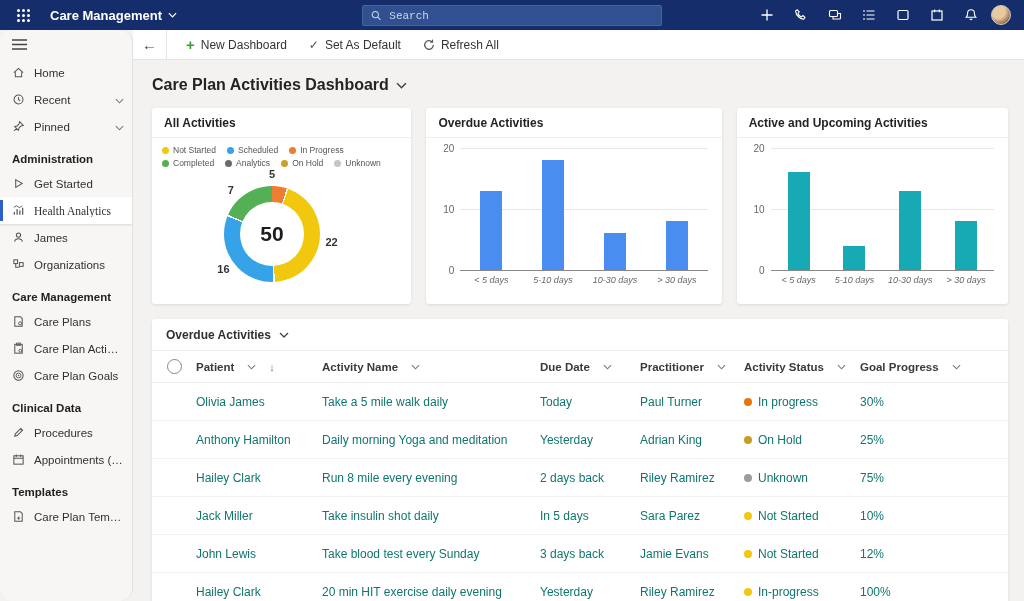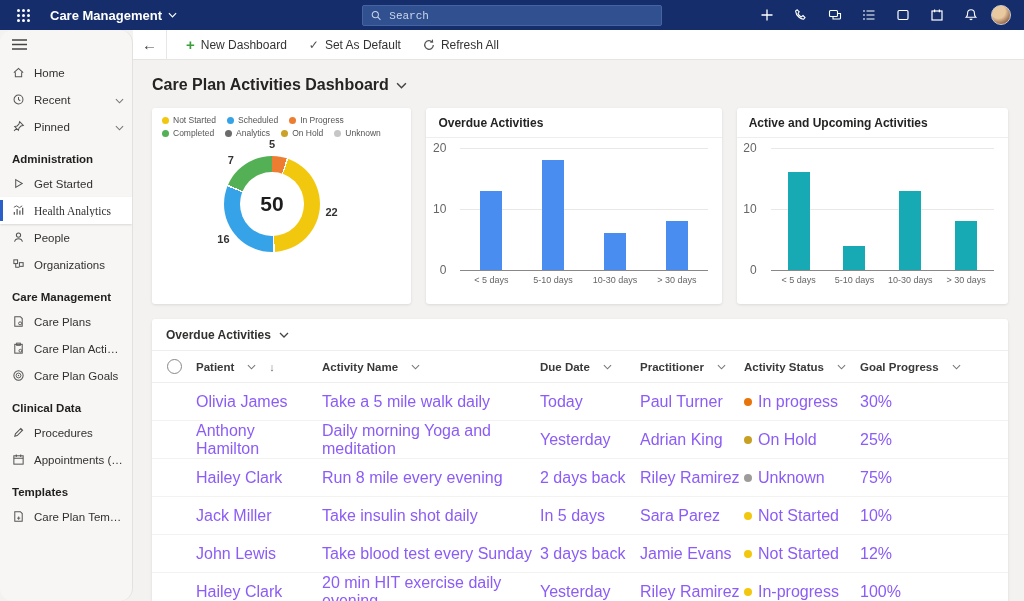--- a/index.html
+++ b/index.html
@@ -62,32 +62,32 @@
   .donut-area { position:relative; height:138px; }
   .donut { position:absolute; width:96px; height:96px; border-radius:50%; cursor:pointer; }
   .donut-hole { position:absolute; background:#fff; border-radius:50%; display:flex; align-items:center; justify-content:center; font-size:21px; font-weight:bold; color:#1d1d1d; }
   .donut-label { position:absolute; font-size:11px; font-weight:bold; color:#333; transform:translate(-50%,-50%); }
 
   
   .bar-body { padding:10px 14px 0 8px; }
   .plot { position:relative; height:122px; margin-left:26px; }
   .gridline { position:absolute; left:0; right:0; height:1px; background:#e9e8e6; }
   .gridline.base { background:#8a8886; }
-  .ytick { position:absolute; right:100%; margin-right:14px; font-size:12px; color:#666; transform:translateY(-50%); }
+  .ytick { position:absolute; right:100%; margin-right:6px; font-size:10px; color:#666; transform:translateY(-50%); }
   .bar { position:absolute; bottom:0; cursor:pointer; }
-  .xlabels { display:flex; margin-left:26px; }
+  .xlabels { display:flex; margin-left:26px;font-style:italic; }
   .xlabels span { flex:1; text-align:center; font-size:9px; color:#666; padding-top:5px; }
 
   
   .table-card { margin-top:15px; height:300px; display:flex; flex-direction:column; }
   .table-title { display:flex; align-items:center; gap:8px; font-weight:bold; font-size:12px; padding:9px 14px 8px; border-bottom:1px solid #efeeec; cursor:pointer; }
   .grid-head { display:grid; grid-template-columns:44px 126px 218px 100px 104px 116px 1fr; align-items:center; height:32px; border-bottom:1px solid #efeeec; color:#3b3a39; font-weight:bold; font-size:11.5px; }
   .grid-head .hcell { display:flex; align-items:center; gap:13px; cursor:pointer; }
   .row-check { width:15px; height:15px; border:1px solid #8a8886; border-radius:50%; margin-left:15px; cursor:pointer; background:#fff;}
-  .grid-row { display:grid; grid-template-columns:44px 126px 218px 100px 104px 116px 1fr; align-items:center; height:38px; border-bottom:1px solid #f3f2f1; font-size:16px; color:#8b5cf6; cursor:pointer; }
+  .grid-row { display:grid; grid-template-columns:44px 126px 218px 100px 104px 116px 1fr; align-items:center; height:38px; border-bottom:1px solid #f3f2f1; font-size:12px; color:#0f766e; cursor:pointer; }
   .status-cell { display:flex; align-items:center; gap:6px; }
   .status-dot { width:8px; height:8px; border-radius:50%; flex:none; }
 </style>
 </head>
 <body>
 
 <div class="topbar">
   <div class="waffle">
     <div class="waffle-grid">
       <span></span>
@@ -206,21 +206,21 @@
             <path d="M2.5 11.5v-3M5.5 11.5v-6M8.5 11.5v-4.5M11.5 11.5v-7.5" fill="none" stroke="#555" stroke-width="1.3"></path>
             <path d="M2 3.5l3-1.5 3 2 3-2" fill="none" stroke="#555" stroke-width="1"></path>
           </svg>
           <span class="lbl">Health Analytics</span>
         </div>
         <div class="side-item">
           <svg width="13" height="13" viewBox="0 0 14 14">
             <circle cx="7" cy="4.4" r="2.3" fill="none" stroke="#555" stroke-width="1.1"></circle>
             <path d="M2.8 11.6c.4-2.3 2-3.3 4.2-3.3s3.8 1 4.2 3.3" fill="none" stroke="#555" stroke-width="1.1"></path>
           </svg>
-          <span class="lbl">People</span>
+          <span class="lbl">James</span>
         </div>
         <div class="side-item">
           <svg width="13" height="13" viewBox="0 0 14 14">
             <rect x="2" y="2" width="4" height="4" fill="none" stroke="#555" stroke-width="1.1"></rect>
             <rect x="8" y="5" width="4" height="4" fill="none" stroke="#555" stroke-width="1.1"></rect>
             <path d="M4 6v4h4" fill="none" stroke="#555" stroke-width="1.1"></path>
           </svg>
           <span class="lbl">Organizations</span>
         </div>
         <div class="side-section">Care Management</div>
@@ -296,20 +296,21 @@
       <div class="page-title">
         <span>Care Plan Activities Dashboard</span>
         <svg width="11" height="7" viewBox="0 0 10 6">
             <path d="M1 1l4 4 4-4" fill="none" stroke="#444" stroke-width="1.4"></path>
           </svg>
       </div>
 
       <div class="cards-row">
 
         <section class="card card-donut">
+          <div class="card-hd">All Activities</div>
           <div class="legend" id="donut-legend">
               <div class="legend-item">
                 <span class="dot" style="background:#F2C80F"></span>
                 <span class="txt">Not Started</span>
               </div>
               <div class="legend-item">
                 <span class="dot" style="background:#36A3E8"></span>
                 <span class="txt">Scheduled</span>
               </div>
               <div class="legend-item">

